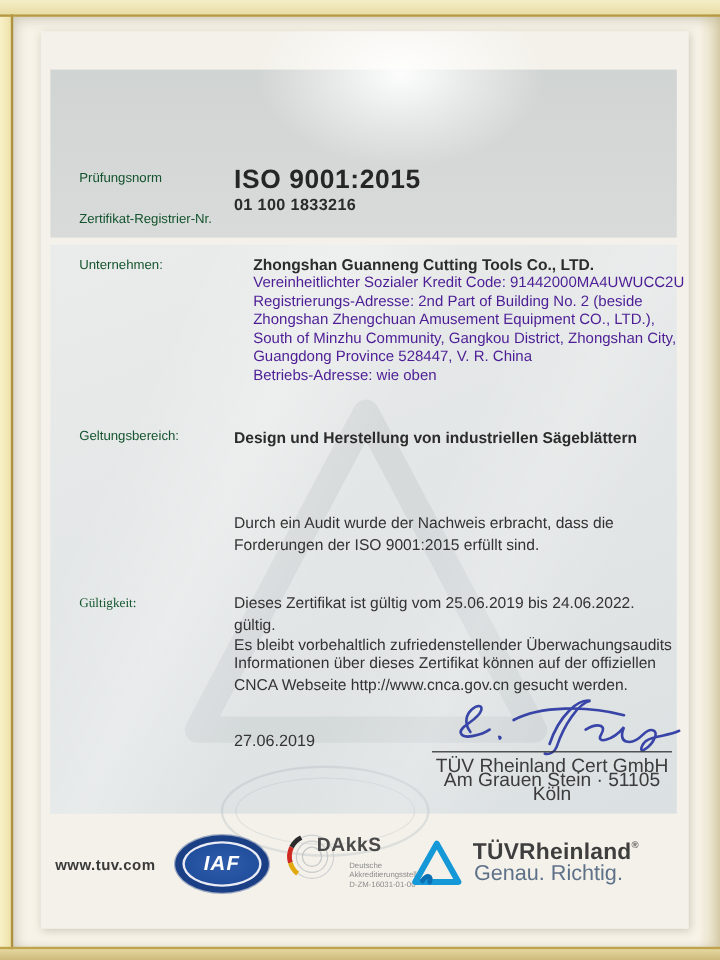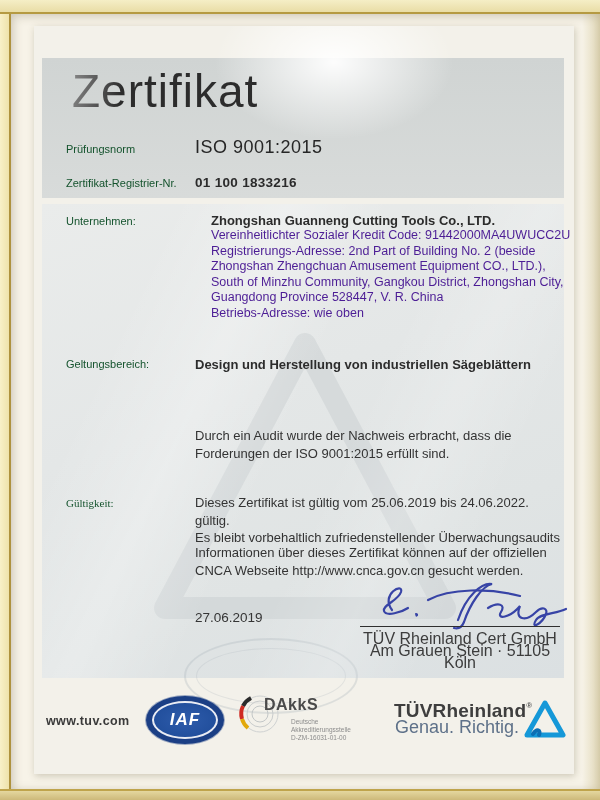--- a/index.html
+++ b/index.html
@@ -17,37 +17,37 @@
   .panel-body{position:absolute;left:8px;top:178px;width:522px;height:474px;background:linear-gradient(160deg,#eaeceb 0%,#e4e7e7 40%,#e0e4e4 70%,#dbe0e2 100%);}
   .glare-top{position:absolute;left:170px;top:0;width:260px;height:120px;background:radial-gradient(ellipse at 50% 30%,rgba(255,255,255,.95),rgba(255,255,255,0) 65%);z-index:3;pointer-events:none;}
   .streaks{position:absolute;left:8px;top:178px;width:522px;height:474px;z-index:3;pointer-events:none;background:linear-gradient(115deg,rgba(255,255,255,0) 18%,rgba(255,255,255,.28) 33%,rgba(255,255,255,0) 47%,rgba(255,255,255,0) 56%,rgba(255,255,255,.18) 68%,rgba(255,255,255,0) 80%);}
   .watermark{position:absolute;left:116px;top:304px;z-index:1;opacity:.55;}
   .seal{position:absolute;left:150px;top:612px;width:170px;height:72px;border:2px solid rgba(170,178,186,.30);border-radius:50%;z-index:1;}
   .seal-inner{position:absolute;left:10px;top:8px;right:10px;bottom:8px;border:1px solid rgba(170,178,186,.25);border-radius:50%;}
   
   .txt{position:absolute;z-index:4;color:#353535;}
   .title{font-size:46px;letter-spacing:1px;color:#2f2f2f;background:linear-gradient(100deg,#8a8a8a 0%,#2c2c2c 28%);-webkit-background-clip:text;background-clip:text;-webkit-text-fill-color:transparent;}
   .lbl{font-size:11px;color:#14532d;}
-  .big-val{font-size:18px;font-weight:normal;letter-spacing:.5px;color:#262626;}
+  .big-val{font-size:22px;font-weight:bold;letter-spacing:.5px;color:#262626;}
   .reg-val{font-size:13.5px;font-weight:bold;color:#2b2b2b;letter-spacing:.3px;}
   .body-line{font-size:12.5px;line-height:15.5px;color:#4c1d95;}
   .bold-line{font-size:13px;font-weight:bold;color:#2c2c2c;}
   .para{font-size:13px;line-height:17.5px;color:#333;}
   .small{font-size:16px;color:#3c3c3c;line-height:12px;}
   .sig-line{position:absolute;z-index:4;border-bottom:1.5px solid #2f2f2f;}
   .sig-svg{position:absolute;z-index:4;}
   
   .website{font-size:12.5px;font-weight:600;letter-spacing:.4px;color:#3a3a3a;}
   .iaf{position:absolute;z-index:4;width:78px;height:48px;border-radius:50%;background:#1b3f85;display:flex;align-items:center;justify-content:center;box-shadow:0 0 0 1px rgba(27,63,133,.4);}
   .iaf-inner{width:62px;height:34px;border-radius:50%;background:radial-gradient(#2e5cab,#1d4astrong 90%);background:radial-gradient(#2e5cab,#1d4a97);border:2px solid #e9ecf4;display:flex;align-items:center;justify-content:center;}
   .iaf-txt{color:#fff;font-weight:bold;font-size:17px;letter-spacing:1px;font-style:italic;}
   .dakks{position:absolute;z-index:4;width:135px;height:70px;}
   .dakks-name{position:absolute;left:28px;top:2px;font-size:16px;font-weight:bold;color:#4a4a4a;letter-spacing:.5px;}
   .dakks-sub{position:absolute;left:55px;top:24px;font-size:6.5px;line-height:8px;color:#8c8c8c;}
-  .tuv{position:absolute;z-index:4;width:225px;height:60px;text-align:right;}
+  .tuv{position:absolute;z-index:4;width:225px;height:60px;}
   .tuv-text{position:absolute;left:52px;top:2px;font-size:19px;font-weight:bold;color:#3e3e3e;letter-spacing:.2px;}
   .tuv-reg{font-size:8px;vertical-align:9px;color:#5a5a5a;}
   .tuv-tag{position:absolute;left:53px;top:19px;font-size:18px;font-weight:normal;color:#5e7189;}
 </style>
 </head>
 <body>
 
 <div class="scene">
   <div class="matte"></div>
 
@@ -59,27 +59,26 @@
       <path d="M155 14 L295 278 L15 278 Z" fill="none" stroke="#ccd1d3" stroke-width="22" stroke-linejoin="round"></path>
     </svg>
 
     <div class="seal">
         <div class="seal-inner"></div>
       </div>
 
     <div class="glare-top"></div>
     <div class="streaks"></div>
 
-    <div class="txt title" style="left:38px;top:38px;">Zertifikat</div>
 
     <div class="txt lbl" style="left:32px;top:117px;">Prüfungsnorm</div>
     <div class="txt big-val" style="left:161px;top:111px;">ISO 9001:2015</div>
 
     <div class="txt lbl" style="left:32px;top:151px;">Zertifikat-Registrier-Nr.</div>
-    <div class="txt reg-val" style="left:161px;top:149px;">01 100 1833216</div>
+    <div class="txt reg-val" style="left:161px;top:137px;">01 100 1833216</div>
 
     <div class="txt lbl" style="left:32px;top:189px;">Unternehmen:</div>
     <div class="txt" style="left:177px;top:187px;width:370px;">
       <div class="bold-line">Zhongshan Guanneng Cutting Tools Co., LTD.</div>
       <div class="body-line">Vereinheitlichter Sozialer Kredit Code: 91442000MA4UWUCC2U</div>
       <div class="body-line">Registrierungs-Adresse: 2nd Part of Building No. 2 (beside</div>
       <div class="body-line">Zhongshan Zhengchuan Amusement Equipment CO., LTD.),</div>
       <div class="body-line">South of Minzhu Community, Gangkou District, Zhongshan City,</div>
       <div class="body-line">Guangdong Province 528447, V. R. China</div>
       <div class="body-line">Betriebs-Adresse: wie oben</div>

